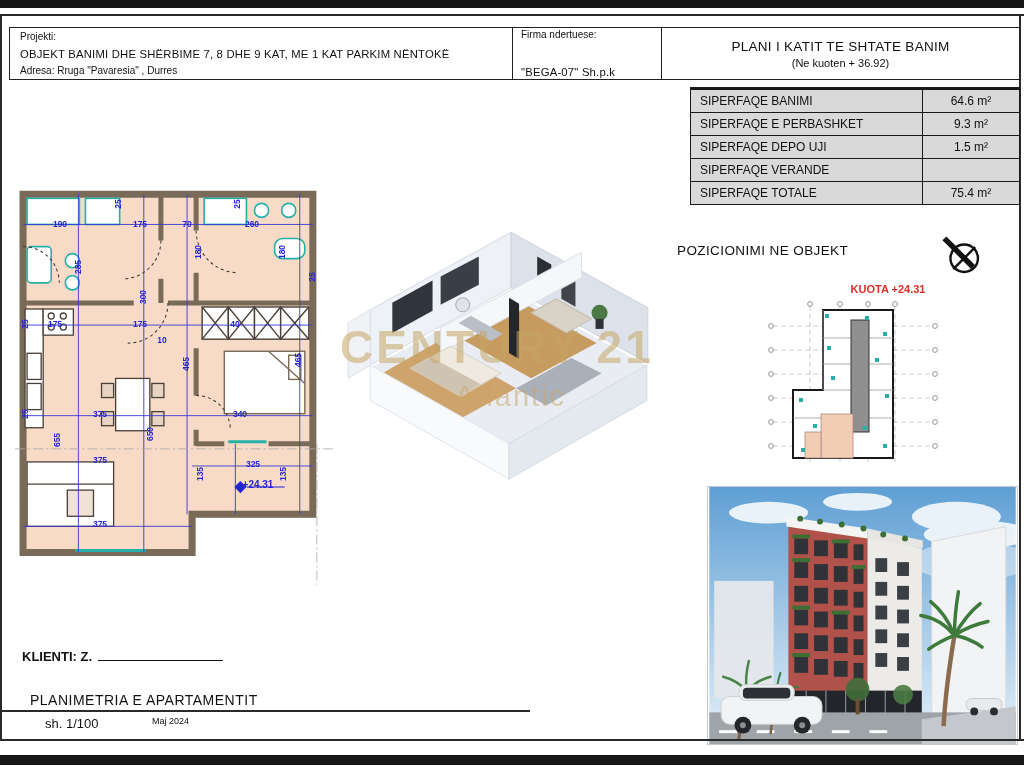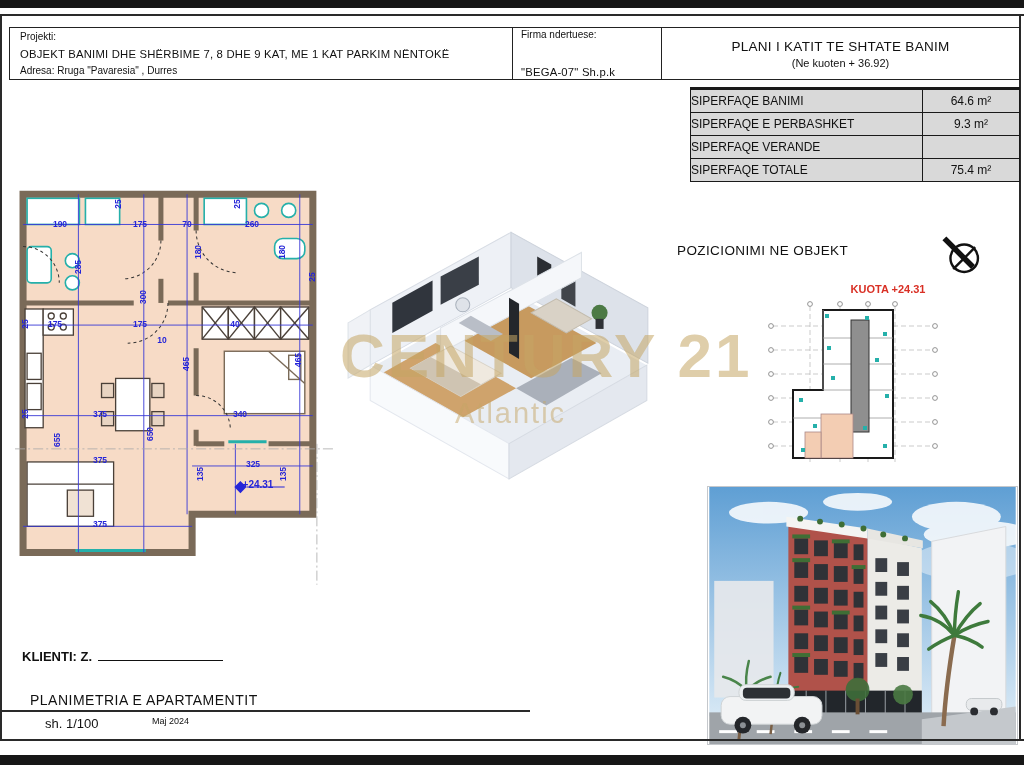--- a/index.html
+++ b/index.html
@@ -22,31 +22,31 @@
   .hbox2{width:150px;padding:1px 8px;display:flex;flex-direction:column;justify-content:space-between;}
   .hbox3{flex:1;border-left:none;display:flex;flex-direction:column;justify-content:center;align-items:center;gap:3px;}
   .t-small{font-size:10px;}
   .t-project{font-size:11.3px;letter-spacing:.2px;}
   .t-plan-title{font-size:13.5px;letter-spacing:.3px;}
   .t-plan-sub{font-size:11px;}
   
   .area-table{left:690px;top:87px;width:330px;border:1.6px solid #1a1a1a;border-top:3px solid #1a1a1a;box-sizing:border-box;}
   .arow{display:flex;border-top:1.4px solid #1a1a1a;height:22px;background:#d9d9d9;}
   .arow:first-child{border-top:none;}
-  .acell-label{width:232px;border-right:1.4px solid #1a1a1a;box-sizing:border-box;display:flex;align-items:center;font-size:12px;}
+  .acell-label{width:232px;border-right:1.4px solid #1a1a1a;box-sizing:border-box;display:flex;align-items:center;padding-left:9px;font-size:12px;}
   .acell-value{flex:1;display:flex;align-items:center;justify-content:center;font-size:12px;}
   
   .floor-plan{left:15px;top:182px;width:322px;height:418px;}
   .floor-plan svg{position:absolute;left:0;top:0;}
   .dim{position:absolute;transform:translate(-50%,-50%);color:#2525d8;font-weight:bold;font-size:8.5px;white-space:nowrap;line-height:1;}
   .dim.rot{transform:translate(-50%,-50%) rotate(-90deg);}
   
   .render3d{left:340px;top:192px;width:332px;height:302px;}
   .watermark{left:340px;top:320px;width:680px;text-align:left;pointer-events:none;}
-  .wm1{font-size:62px;font-weight:bold;color:rgba(197,166,101,.55);letter-spacing:3px;white-space:nowrap;}
+  .wm1{font-size:46px;font-weight:bold;color:rgba(197,166,101,.55);letter-spacing:3px;white-space:nowrap;}
   .wm2{font-size:29px;color:rgba(197,166,101,.5);margin-top:6px;margin-left:115px;letter-spacing:2px;}
   
   .pos-title{left:677px;top:243px;font-size:13.5px;letter-spacing:.4px;}
   .north-arrow{left:940px;top:234px;width:44px;height:44px;}
   .kuota{left:828px;top:283px;width:120px;text-align:center;font-size:11px;font-weight:bold;color:#d93025;}
   .mini-plan{left:765px;top:298px;width:175px;height:168px;}
   
   .photo{left:707px;top:486px;width:311px;height:259px;border:1px solid #c5c8cc;box-sizing:border-box;}
   
   .klienti{left:22px;top:648px;font-size:13px;font-weight:bold;}
@@ -84,20 +84,24 @@
   </div>
 
   <div class="abs area-table">
     <div class="arow">
       <div class="acell-label">SIPERFAQE BANIMI</div>
       <div class="acell-value">64.6 m²</div>
     </div>
     <div class="arow">
       <div class="acell-label">SIPERFAQE E PERBASHKET</div>
       <div class="acell-value">9.3 m²</div>
+    </div>
+    <div class="arow">
+      <div class="acell-label">SIPERFAQE DEPO UJI</div>
+      <div class="acell-value">1.5 m²</div>
     </div>
     <div class="arow">
       <div class="acell-label">SIPERFAQE VERANDE</div>
       <div class="acell-value"></div>
     </div>
     <div class="arow">
       <div class="acell-label">SIPERFAQE TOTALE</div>
       <div class="acell-value">75.4 m²</div>
     </div>
   </div>

